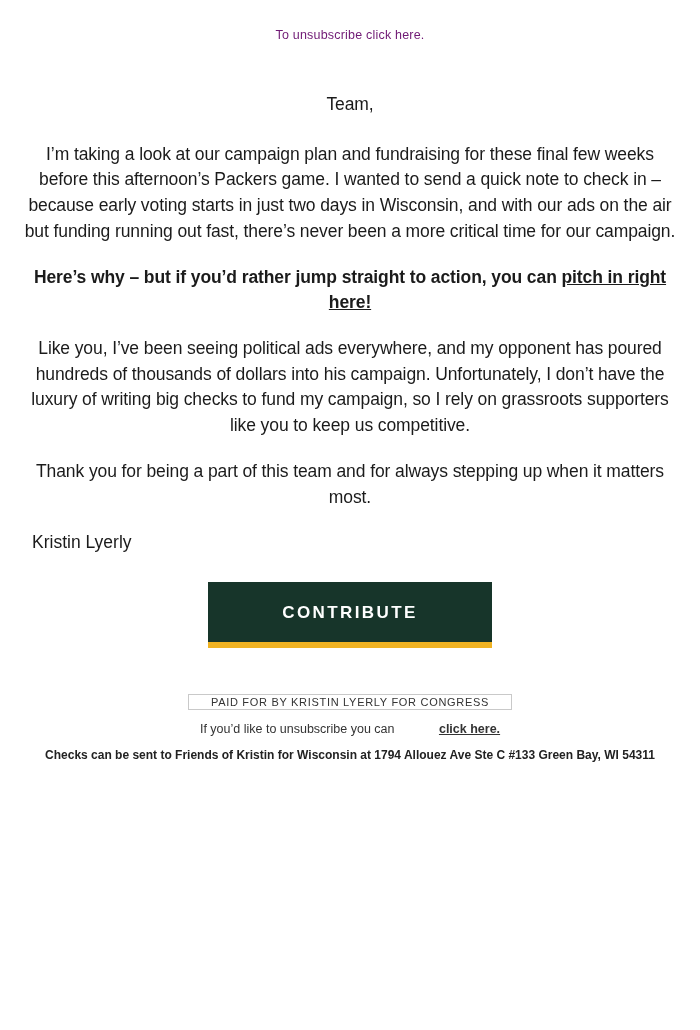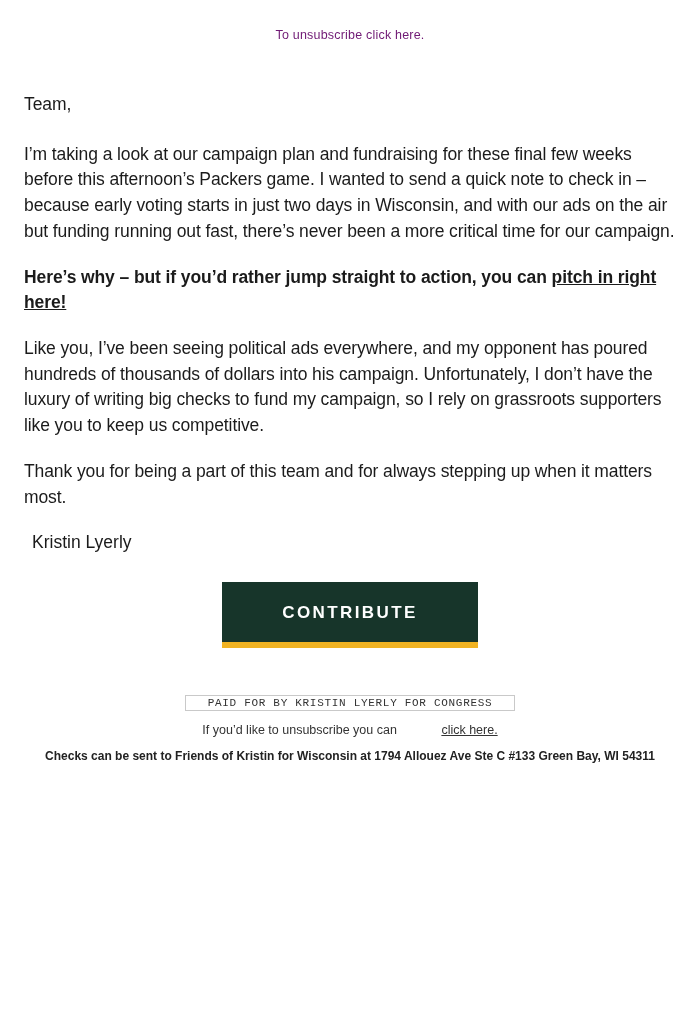--- a/index.html
+++ b/index.html
@@ -29,20 +29,21 @@
   .body-col {
     padding: 0 24px;
     box-sizing: border-box;
   }
   p.para {
     font-size: 17.5px;
     line-height: 1.47;
     margin: 0 0 20px 0;
     color: #1b1b1b;
     letter-spacing: -0.1px;
+    text-align: center;
   }
   p.greeting {
     margin-top: 50px;
     margin-bottom: 24px;
   }
   .bold {
     font-weight: bold;
   }
   .link-ul {
     text-decoration: underline;
@@ -65,50 +66,49 @@
     padding: 8px 0 0 0;
   }
   .cta-button {
     display: inline-block;
     background: #17352a;
     color: #ffffff;
     font-size: 17px;
     font-weight: bold;
     letter-spacing: 2.4px;
     padding: 21px 0 19px 0;
-    width: 256px;
+    width: 284px;
     text-align: center;
     border-bottom: 6px solid #f0b323;
     box-sizing: border-box;
     cursor: pointer;
     text-transform: uppercase;
   }
   .paidfor-row {
     text-align: center;
     padding: 44px 0 0 0;
   }
   .paidfor-box {
     display: inline-block;
     border: 1px solid #c9c9c9;
     padding: 1px 22px;
     font-size: 11px;
     letter-spacing: 0.7px;
     color: #333333;
     text-transform: uppercase;
-    font-family: Liberation Mono, monospace;
   }
   .footer-unsub {
     text-align: center;
     font-size: 12.5px;
     color: #333333;
     padding: 12px 0 0 0;
   }
   .footer-unsub .ul {
     text-decoration: underline;
-    font-weight: normal;
+    font-weight: bold;
     margin-left: 41px;
   }
   .footer-checks {
     text-align: center;
     font-size: 12px;
     color: #222222;
     padding: 12px 0 0 0;
     font-weight: bold;
   }
 </style>

